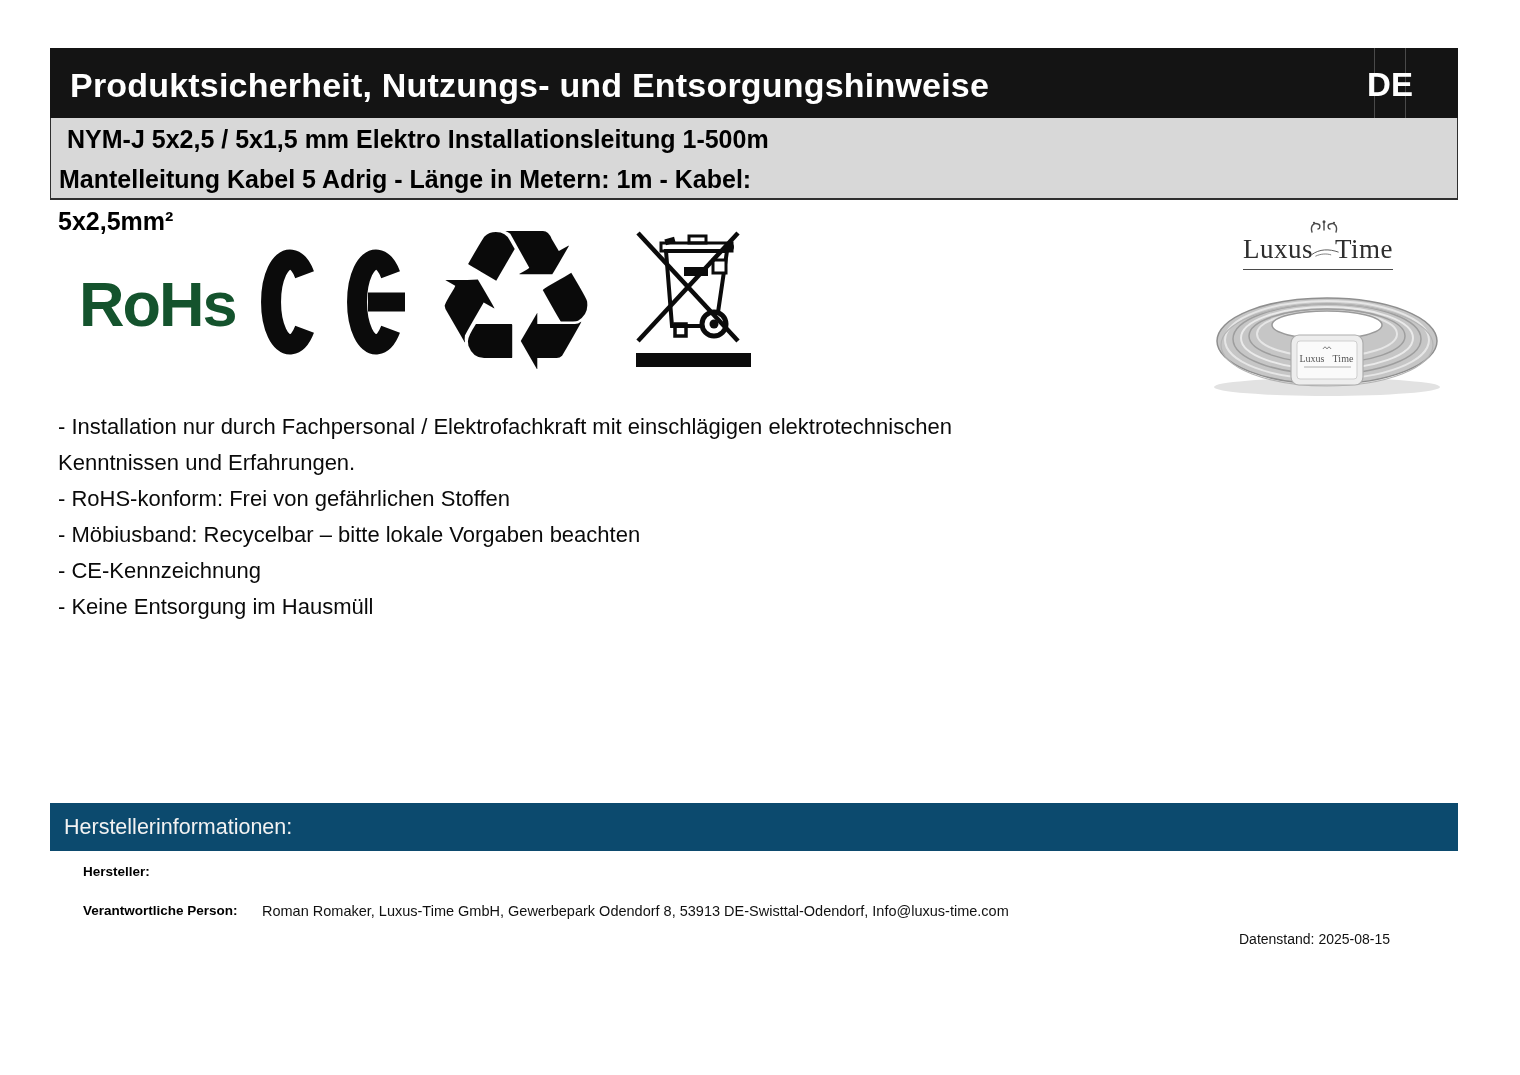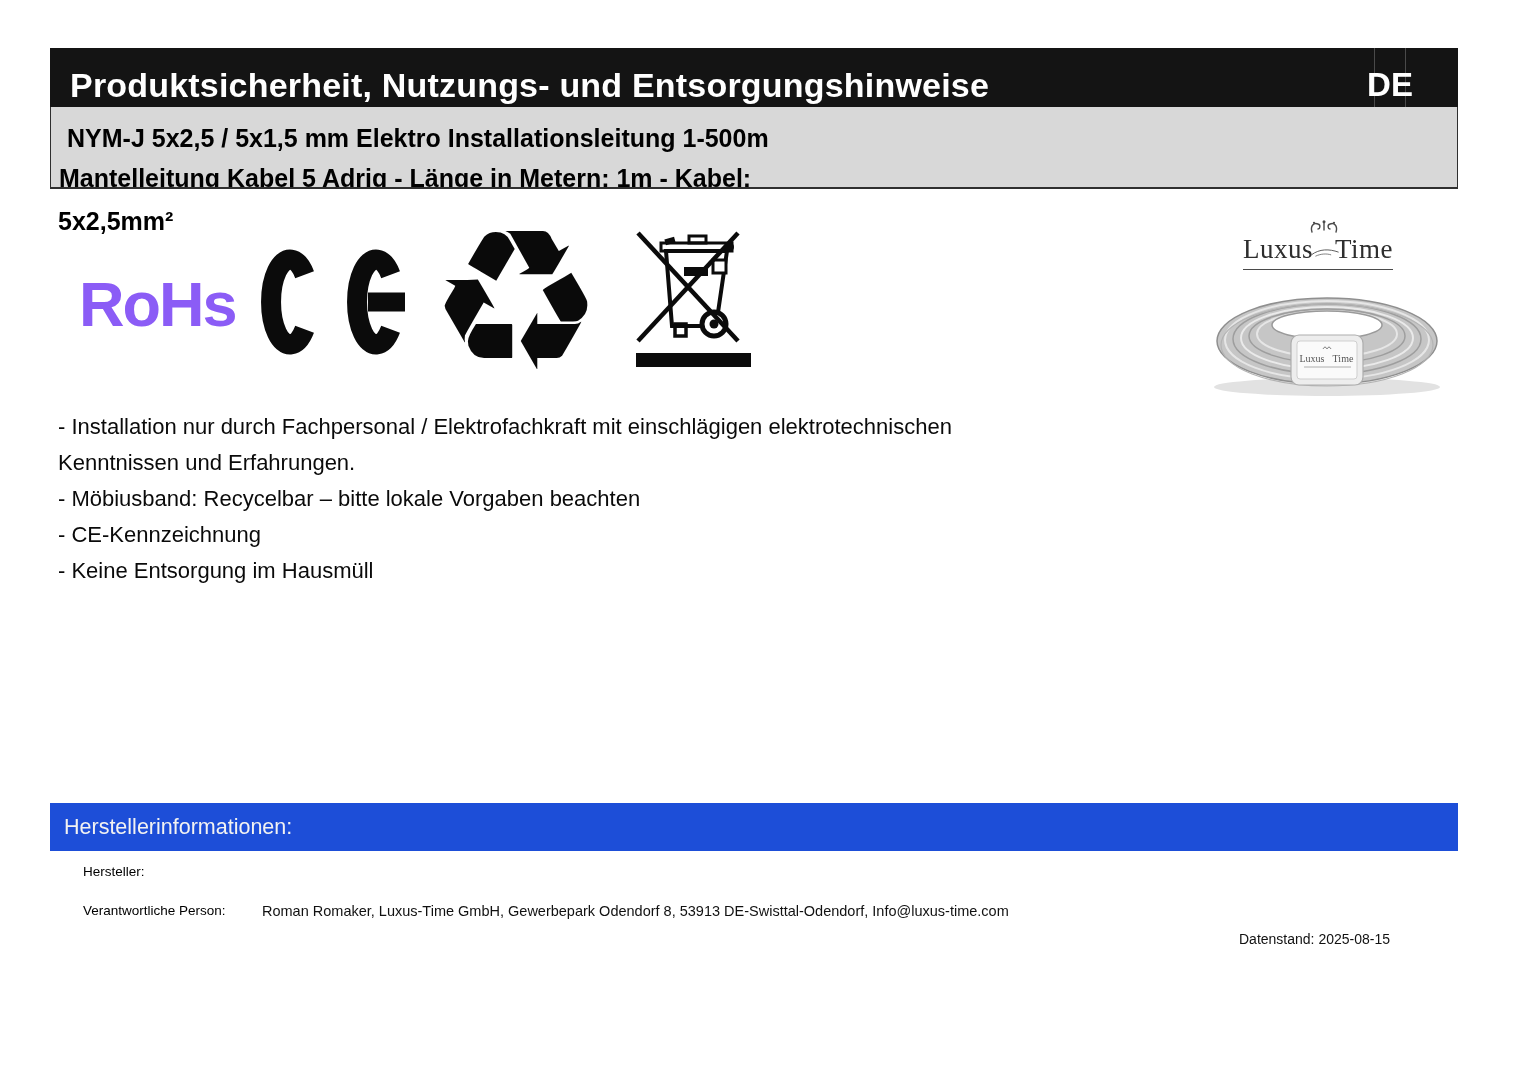--- a/index.html
+++ b/index.html
@@ -28,41 +28,41 @@
   .lang-cell {
     position: absolute; right: 52px; top: 0;
     width: 32px; height: 100%;
     display: flex; align-items: center; justify-content: center;
     color: #ffffff; font-weight: bold; font-size: 33px;
     border-left: 1px solid #4a4a4a; border-right: 1px solid #4a4a4a;
   }
 
   
   .subtitle-bar {
-    position: absolute; left: 50px; top: 107px;
+    position: absolute; left: 50px; top: 118px;
     width: 1408px; height: 82px;
     background: #d8d8d8;
     border: 1px solid #2f2f2f; border-top: none; border-bottom-width: 2px;
-    padding-top: 11px;
+    padding-top: 1px;
     overflow: hidden;
   }
   .sub-line {
     font-weight: bold; font-size: 25px; line-height: 40px;
     color: #000; padding-left: 8px; white-space: nowrap;
   }
   .sub-line1 { padding-left: 16px; }
   .sub-overflow {
     position: absolute; left: 58px; top: 207px;
     font-weight: bold; font-size: 25px;
   }
 
   
   .badge-rohs {
     position: absolute; left: 79px; top: 273px;
-    font-size: 63px; font-weight: bold; letter-spacing: -2px; color: #8b5cf6;
+    font-size: 63px; font-weight: bold; letter-spacing: -2px; color: #14532d;
     line-height: 1;
   }
   .badge-ce { position: absolute; left: 259px; top: 249px; }
   .badge-recycle {
     position: absolute; left: 428px; top: 222px;
     width: 164px; height: 158px;
     font-family: "DejaVu Sans", sans-serif;
     font-size: 196px; line-height: 158px; text-align: center;
     color: #0a0a0a; overflow: visible;
   }
@@ -84,25 +84,25 @@
   
   .safety-notes {
     position: absolute; left: 58px; top: 409px; width: 1015px;
     font-size: 22px; line-height: 36px; color: #0a0a0a;
   }
 
   
   .mfr-bar {
     position: absolute; left: 50px; top: 803px;
     width: 1408px; height: 48px;
-    background: #1d4ed8; color: #f2f2f2;
+    background: #0c4a6e; color: #f2f2f2;
     display: flex; align-items: center;
     font-size: 21.5px; padding-left: 14px;
   }
-  .mfr-label { position: absolute; left: 83px; font-size: 13.5px; font-weight: normal; white-space: nowrap; }
+  .mfr-label { position: absolute; left: 83px; font-size: 13.5px; font-weight: bold; white-space: nowrap; }
   .mfr-value { position: absolute; left: 262px; font-size: 14.5px; white-space: nowrap; color: #111; }
   .row1 { top: 864px; }
   .row2 { top: 903px; }
   .date-note { position: absolute; right: 130px; top: 931px; font-size: 14px; color: #111; }
 </style>
 </head>
 <body>
 
 <div class="page">
 
@@ -182,20 +182,21 @@
     <rect x="83" y="46" width="72" height="50" rx="8" fill="#ededed" stroke="#adadad" stroke-width="1.2"></rect>
     <rect x="89" y="52" width="60" height="38" rx="3" fill="#fafafa" stroke="#cfcfcf" stroke-width="1"></rect>
     <path d="M115 60 q2 -4 4 0 q2 -4 4 0" stroke="#777" stroke-width="0.9" fill="none"></path>
     <text x="104" y="73" font-family="Liberation Serif, serif" font-size="10" fill="#555" text-anchor="middle">Luxus</text>
     <text x="135" y="73" font-family="Liberation Serif, serif" font-size="10" fill="#555" text-anchor="middle">Time</text>
     <line x1="96" y1="78" x2="143" y2="78" stroke="#999" stroke-width="0.8"></line>
   </svg>
 
   <div class="safety-notes">
     <div class="note">- Installation nur durch Fachpersonal / Elektrofachkraft mit einschlägigen elektrotechnischen Kenntnissen und Erfahrungen.</div>
+    <div class="note">- RoHS-konform: Frei von gefährlichen Stoffen</div>
     <div class="note">- Möbiusband: Recycelbar – bitte lokale Vorgaben beachten</div>
     <div class="note">- CE-Kennzeichnung</div>
     <div class="note">- Keine Entsorgung im Hausmüll</div>
   </div>
 
   <div class="mfr-bar">
     <span>Herstellerinformationen:</span>
   </div>
 
   <div class="mfr-label row1">Hersteller:</div>

